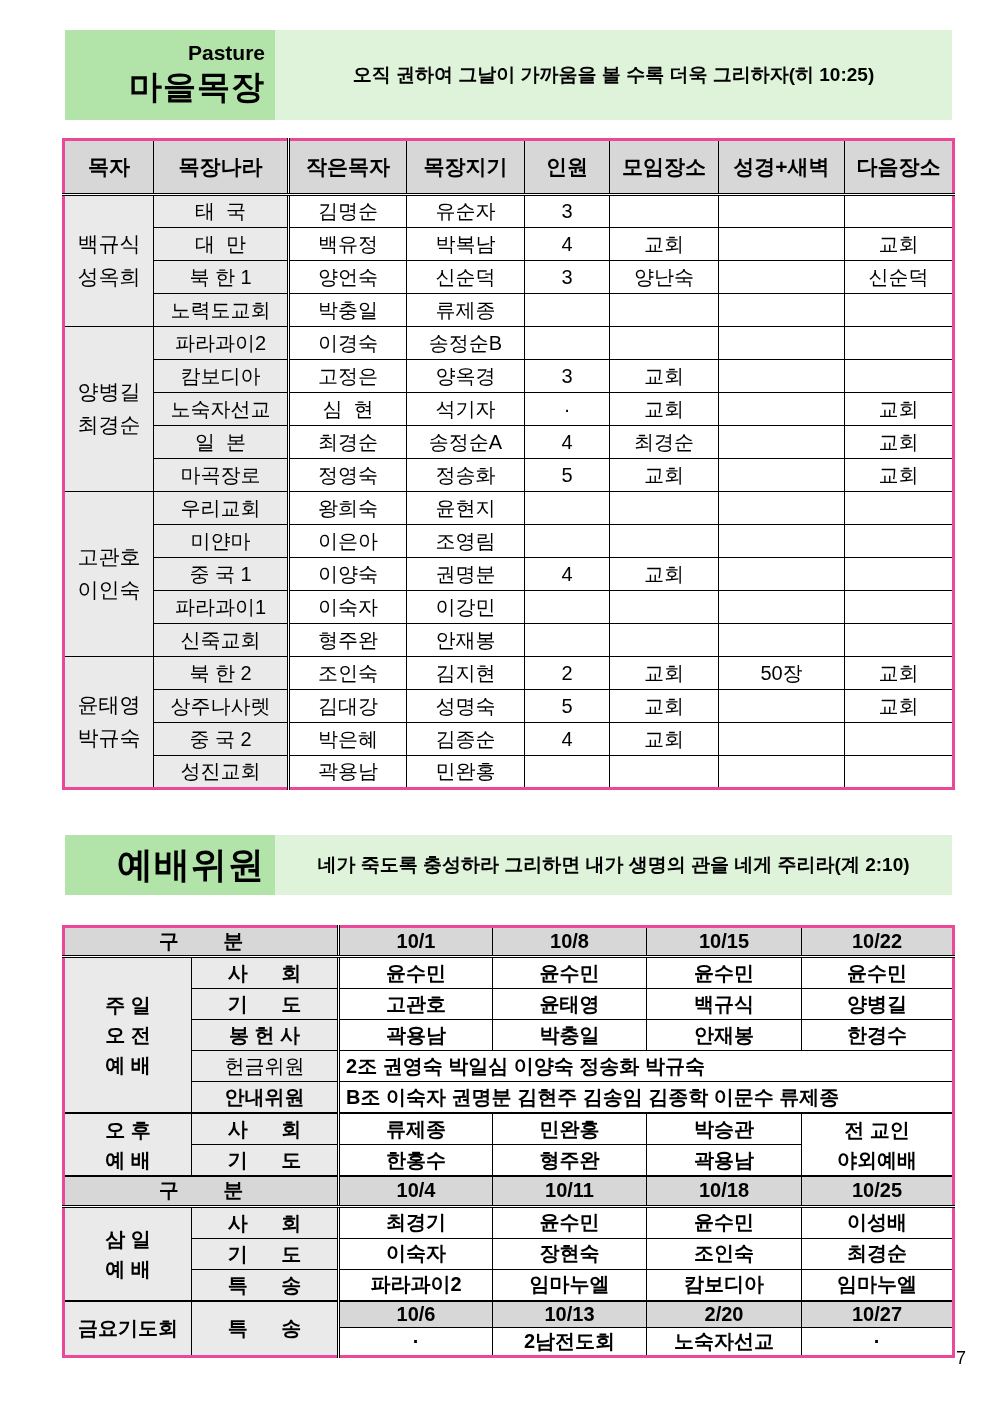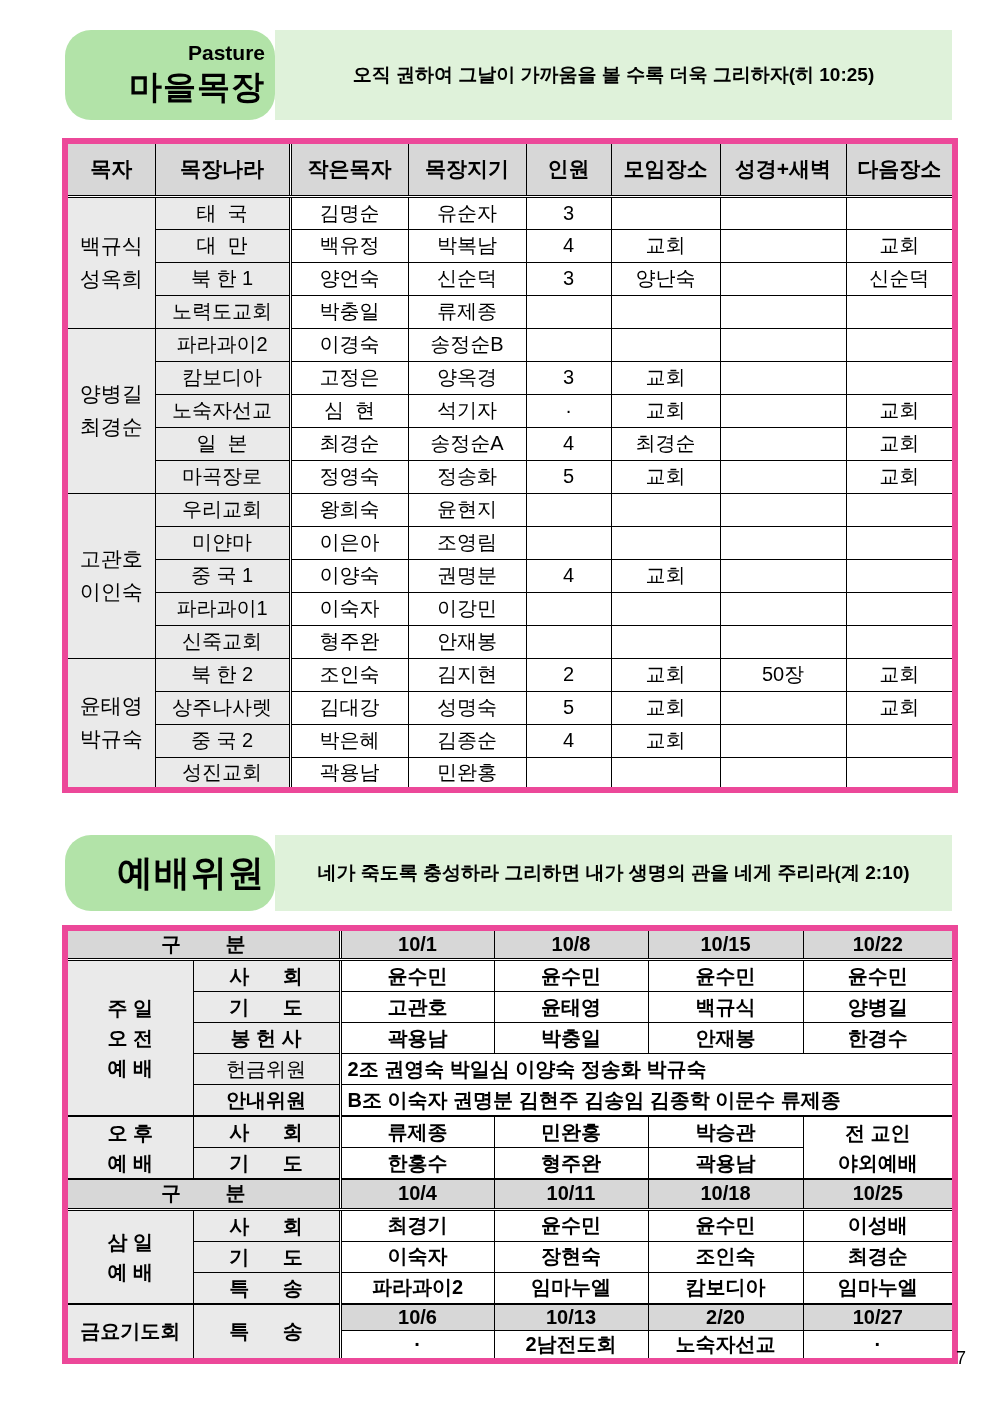--- a/index.html
+++ b/index.html
@@ -2,32 +2,32 @@
 <html><head>
 <meta charset="utf-8">
 <style>
   html,body{margin:0;padding:0;background:#fff;}
   .page{position:relative;width:992px;height:1403px;background:#ffffff;
         font-family:"Liberation Sans","DejaVu Sans",sans-serif;color:#000;overflow:hidden;}
 
   
   .banner{position:absolute;left:65px;width:887px;display:flex;}
   #banner1{top:30px;height:90px;}
-  #banner2{top:835px;height:76px;}
+  #banner2{top:835px;height:60px;}
   .tag-box{width:210px;display:flex;flex-direction:column;justify-content:center;
-           align-items:flex-end;padding-right:10px;box-sizing:border-box;border-radius:26px;}
+           align-items:flex-end;padding-right:10px;box-sizing:border-box;}
   .verse-box{flex:1;display:flex;flex-direction:column;justify-content:center;
              align-items:center;text-align:center;}
   .tag{font-size:21px;font-weight:bold;}
   .title1{font-size:33px;font-weight:bold;letter-spacing:1px;}
   .title2{font-size:36px;font-weight:bold;letter-spacing:1px;}
   .verse{font-size:19px;font-weight:bold;line-height:1.6;}
 
   
-  table.sched{position:absolute;left:62px;border-collapse:collapse;border:6px solid #ec4899;
+  table.sched{position:absolute;left:62px;border-collapse:collapse;border:3px solid #ec4899;
               table-layout:fixed;}
   #t1{top:138px;width:890px;}
   #t2{top:925px;width:890px;border-radius:32px;}
   .sched th,.sched td{border:1px solid #000;text-align:center;vertical-align:middle;
               white-space:pre-wrap;padding:0 2px;overflow:hidden;font-weight:normal;
               box-sizing:border-box;}
   #t1 tr{height:33px;}
   #t1 tr.hdr{height:55px;}
   #t1 tr.hdr th{font-size:21px;font-weight:bold;background:#D7D7D7;border-bottom:3px double #000;}
   #t1 td{font-size:20px;}

